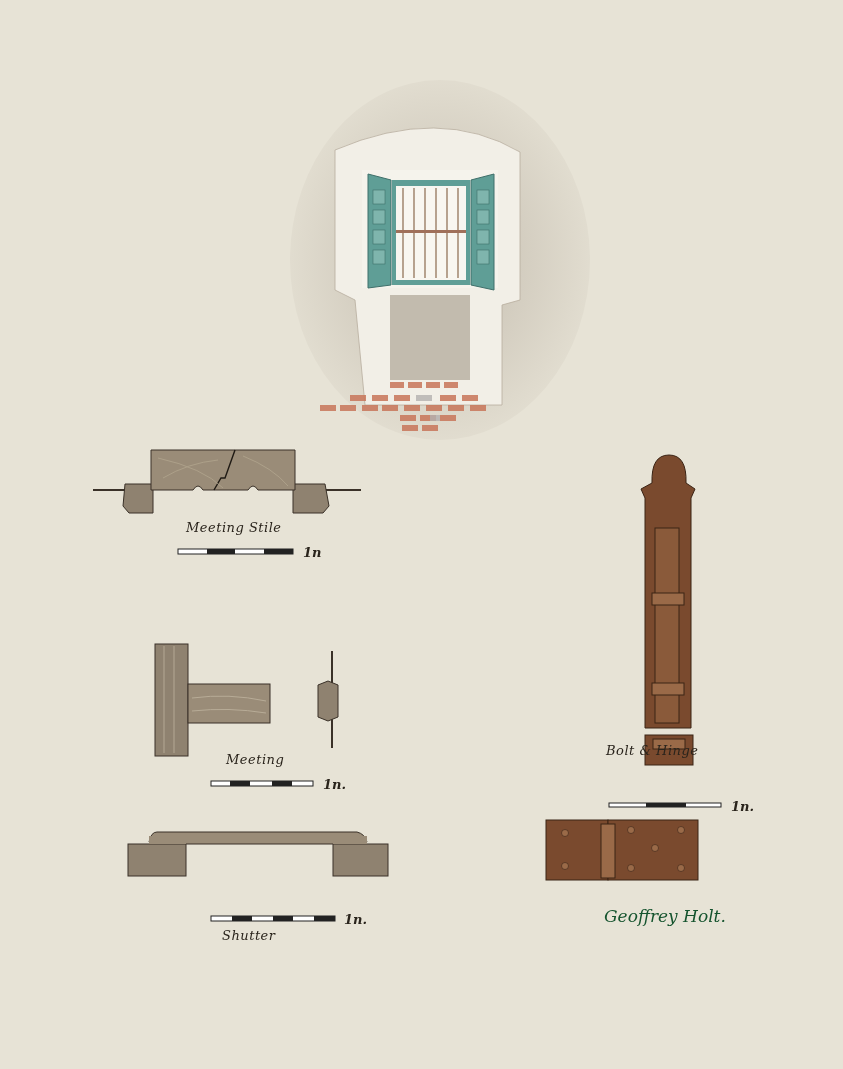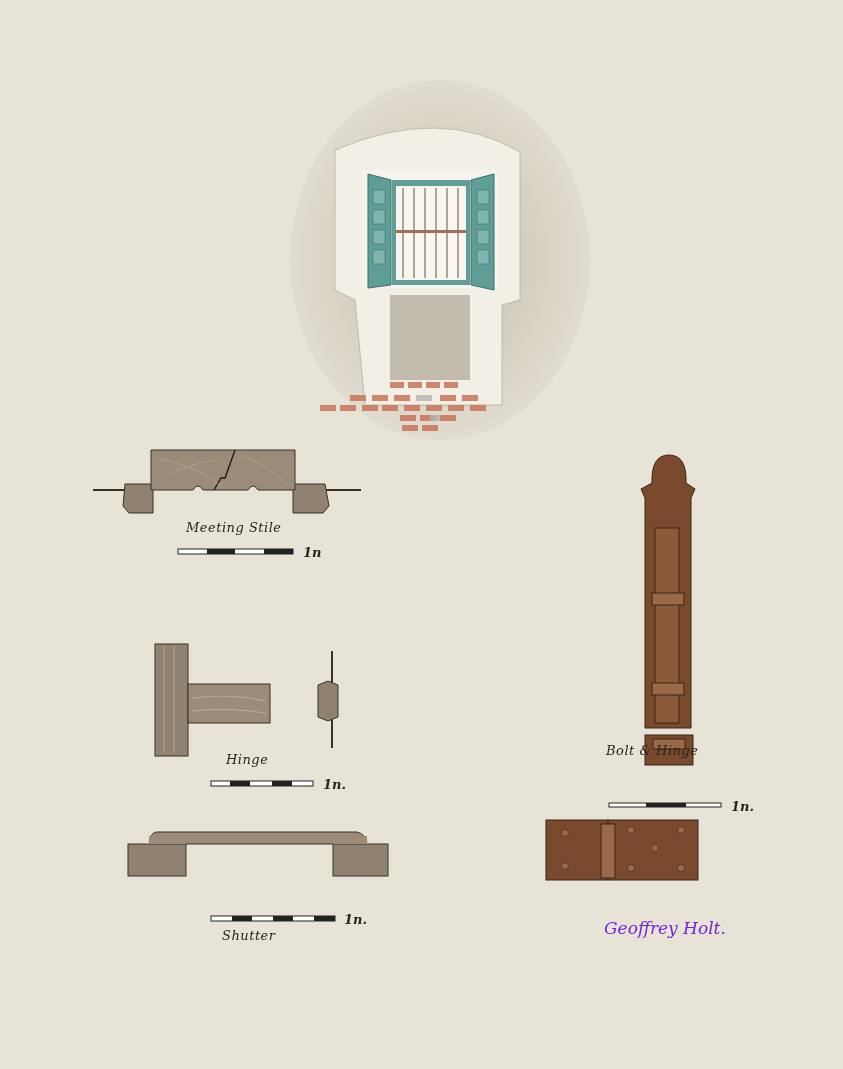--- a/index.html
+++ b/index.html
@@ -1,19 +1,19 @@
 <!DOCTYPE html>
 <html><head>
 <meta charset="utf-8">
 <style>
   html,body{margin:0;padding:0;}
   body{width:843px;height:1069px;background:#e7e3d6;position:relative;overflow:hidden;font-family:"DejaVu Sans",sans-serif;}
   .label{position:absolute;font-family:"DejaVu Serif",serif;font-style:italic;color:#2a241c;font-size:13px;letter-spacing:0.5px;}
   .scale-txt{position:absolute;font-family:"DejaVu Serif",serif;font-style:italic;color:#2a241c;font-size:13px;font-weight:bold;}
-  .sig{position:absolute;font-family:"DejaVu Serif",serif;font-style:italic;color:#6d28d9;font-size:17px;margin-top:12px;}
+  .sig{position:absolute;font-family:"DejaVu Serif",serif;font-style:italic;color:#14532d;font-size:17px;}
   svg{position:absolute;overflow:visible;}
 </style>
 </head>
 <body>
 
 <svg style="left:290px;top:90px" width="300" height="350" viewBox="0 0 300 350">
   <defs>
     <radialGradient id="shade" cx="50%" cy="50%" r="60%">
       <stop offset="0%" stop-color="#a69b8d" stop-opacity="0.55"></stop>
       <stop offset="100%" stop-color="#a69b8d" stop-opacity="0"></stop>
@@ -108,21 +108,21 @@
   <rect x="34" y="41" width="82" height="39" fill="#9a8c78" stroke="#3a3128"></rect>
   <g stroke="#c4b9a4" stroke-width="1" fill="none" opacity="0.7">
     <line x1="10" y1="3" x2="10" y2="110"></line>
       <line x1="20" y1="3" x2="20" y2="110"></line>
     <path d="M38 55 Q75 50 112 58"></path>
       <path d="M38 68 Q75 64 112 70"></path>
   </g>
   <line x1="178" y1="8" x2="178" y2="105" stroke="#3a3128" stroke-width="2"></line>
   <path d="M164 42 L174 38 L184 42 L184 74 L174 78 L164 74 Z" fill="#8f8270" stroke="#3a3128"></path>
 </svg>
-<div class="label" style="left:226px;top:752px">Hinge</div>
+<div class="label" style="left:226px;top:752px">Meeting</div>
 <svg style="left:211px;top:780px" width="104" height="8">
   <rect x="0" y="1" width="102" height="5" fill="#fff" stroke="#222"></rect>
   <rect x="19" y="1" width="20" height="5" fill="#222"></rect>
     <rect x="61" y="1" width="20" height="5" fill="#222"></rect>
 </svg>
 <div class="scale-txt" style="left:323px;top:777px">1n.</div>
 
 <svg style="left:127px;top:830px" width="262" height="48" viewBox="0 0 262 48">
   <path d="M22 12 Q24 2 30 2 L230 2 Q238 4 240 12 Z" fill="#9a8c78" stroke="#3a3128"></path>
   <rect x="1" y="14" width="58" height="32" fill="#8f8270" stroke="#3a3128"></rect>

